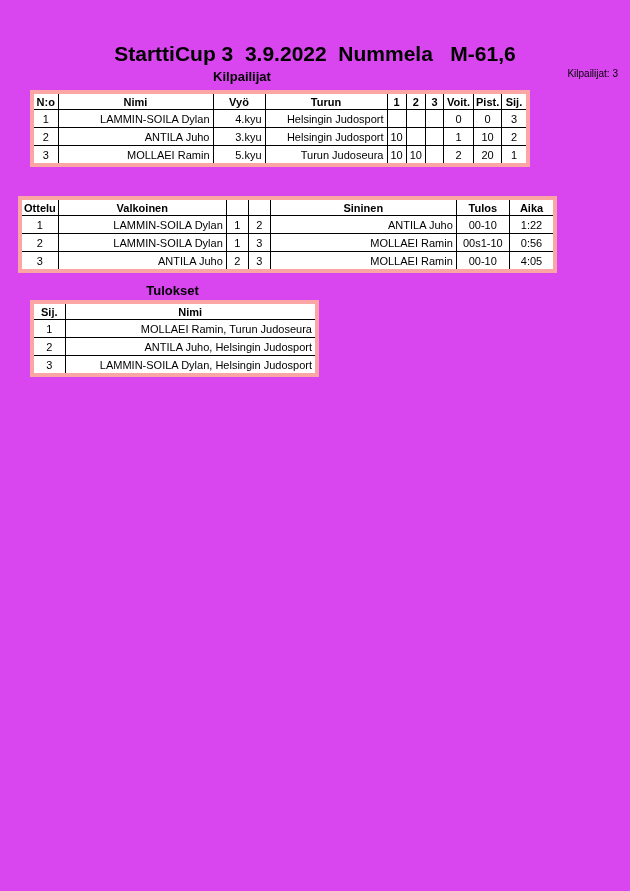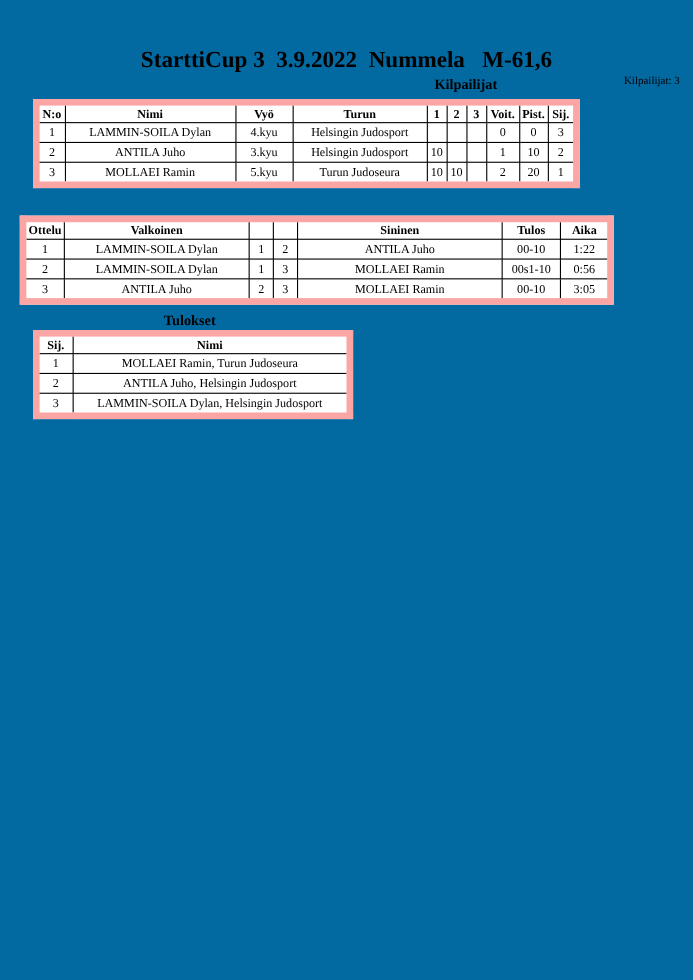--- a/index.html
+++ b/index.html
@@ -1,43 +1,43 @@
 <!DOCTYPE html>
 <html><head>
 <meta charset="utf-8">
 <style>
   html,body { margin:0; padding:0; background:#fff; }
   .page {
-    position:relative; width:630px; height:891px; background:#0369a1;
-    font-family:Liberation Serif, serif; color:#000;
+    position:relative; width:630px; height:891px; background:#d946ef;
+    font-family:Liberation Sans, sans-serif; color:#000;
   }
   .title {
     position:absolute; top:42px; left:0; width:630px;
     text-align:center; font-size:21px; font-weight:bold; white-space:pre;
   }
   .count-label {
     position:absolute; top:68px; right:12px; font-size:10px;
   }
   .sec-title { position:absolute; font-weight:bold; font-size:13px; text-align:center; }
-  .sec-competitors { top:69px;  left:12px; width:440px;text-align:right; }
+  .sec-competitors { top:69px;  left:22px; width:440px; }
   .sec-matches     { top:177px; left:30px; width:530px; }
   .sec-results     { top:283px; left:30px; width:285px; }
 
   table { border-collapse:collapse; table-layout:fixed; background:#fff; position:absolute; }
-  .tbl { border:6px solid #fca5a5; }
+  .tbl { border:4px solid #fca5a5; }
   .tbl th, .tbl td {
     border:1px solid #000; font-size:11px; padding:2px 3px;
     height:13px; overflow:hidden; white-space:nowrap;
   }
   .tbl th { font-weight:bold; text-align:center; padding:1px 2px; }
   .t-competitors { top:90px;  left:30px; }
   .t-matches     { top:196px; left:18px; }
   .t-results     { top:300px; left:30px; }
   .ac { text-align:center; }
-  .al { text-align:center; }
+  .al { text-align:right; }
   .bl2 { border-left:2px solid #000; }
 </style>
 </head>
 <body>
 
 <div class="page">
 
   <div class="title">StarttiCup 3  3.9.2022  Nummela   M-61,6</div>
   <div class="count-label">Kilpailijat: 3</div>
 
@@ -151,21 +151,21 @@
         <td class="ac">00s1-10</td>
         <td class="ac">0:56</td>
       </tr>
       <tr>
         <td class="ac">3</td>
         <td class="al">ANTILA Juho</td>
         <td class="ac">2</td>
         <td class="ac">3</td>
         <td class="al">MOLLAEI Ramin</td>
         <td class="ac">00-10</td>
-        <td class="ac">3:05</td>
+        <td class="ac">4:05</td>
       </tr>
     </tbody>
   </table>
 
   <div class="sec-title sec-results">Tulokset</div>
 
   <table class="tbl t-results">
     <colgroup>
       <col style="width:33px">
         <col style="width:252px">

